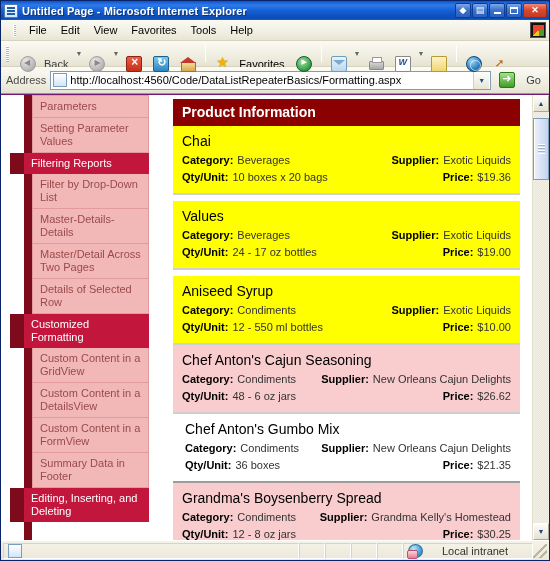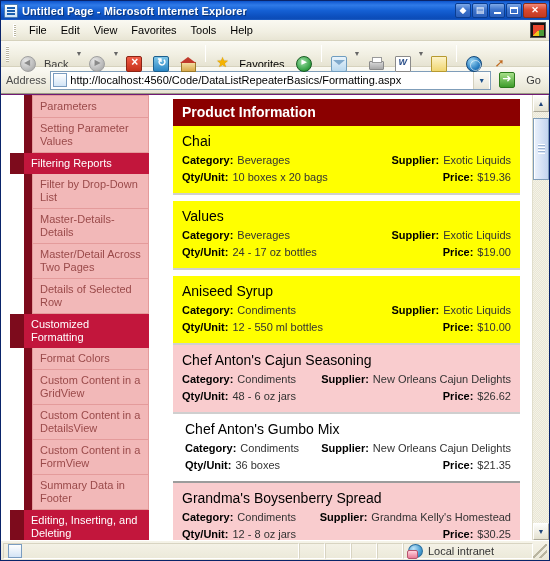--- a/index.html
+++ b/index.html
@@ -350,21 +350,21 @@
     display: flex; align-items: center; padding: 0 2px;
     font-size: 11px; color: #333;
   }
   .sb-pane {
     height: 16px; border: 1px solid #d8d4c2;
     border-right-color: #ffffff; border-bottom-color: #ffffff;
     display: flex; align-items: center; padding: 0 4px;
   }
   .sb-pane.first { flex: 1 1 auto; gap: 4px; min-width: 0; }
   .sb-pane.blank { width: 26px; }
-  .sb-pane.zone { width: 130px; gap: 5px; }
+  .sb-pane.zone { width: 130px; gap: 19px; }
   .sb-icon-doc {
     width: 14px; height: 14px; flex: 0 0 auto;
     background: linear-gradient(to bottom,#ffffff,#d4e4f6);
     border: 1px solid #7a9cc0;
   }
   .sb-icon-globe {
     width: 15px; height: 14px; flex: 0 0 auto; position: relative;
     border-radius: 50%;
     background: radial-gradient(circle at 35% 30%, #bfe4f8, #4a9fd4 60%, #2a6f9f);
     border: 1px solid #2a6f9f;
@@ -493,21 +493,20 @@
         <div class="nav-spine"></div>
         <div class="nav-list">
           <div class="nav-item">Parameters</div>
           <div class="nav-item">Setting Parameter Values</div>
           <div class="nav-header">Filtering Reports</div>
           <div class="nav-item">Filter by Drop-Down List</div>
           <div class="nav-item">Master-Details-Details</div>
           <div class="nav-item">Master/Detail Across Two Pages</div>
           <div class="nav-item">Details of Selected Row</div>
           <div class="nav-header">Customized Formatting</div>
-          <div class="nav-item">Format Colors</div>
           <div class="nav-item">Custom Content in a GridView</div>
           <div class="nav-item">Custom Content in a DetailsView</div>
           <div class="nav-item">Custom Content in a FormView</div>
           <div class="nav-item">Summary Data in Footer</div>
           <div class="nav-header">Editing, Inserting, and Deleting</div>
 
         </div>
       </div>
 
       <div class="main-col">

